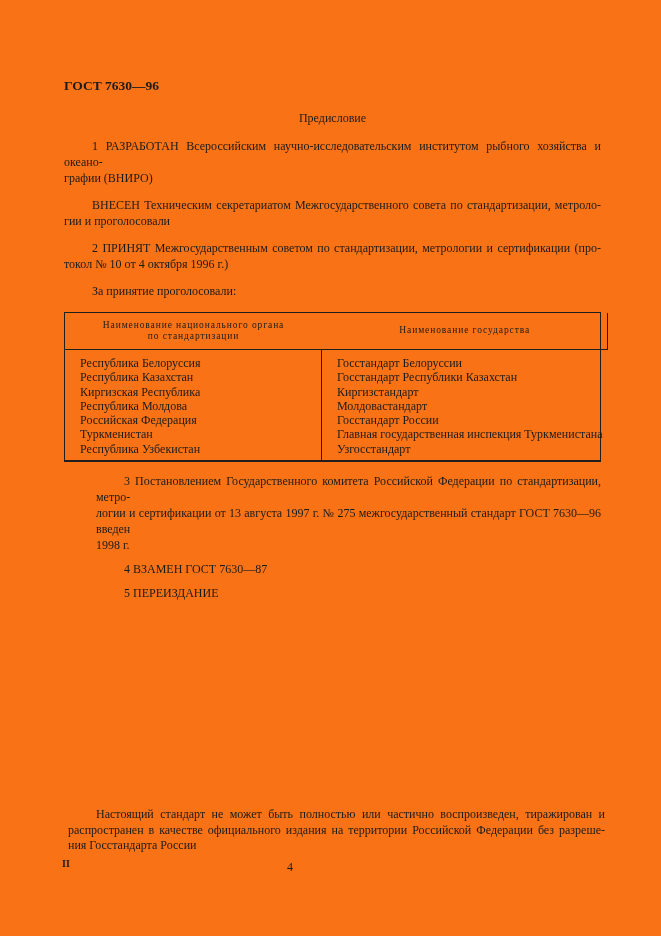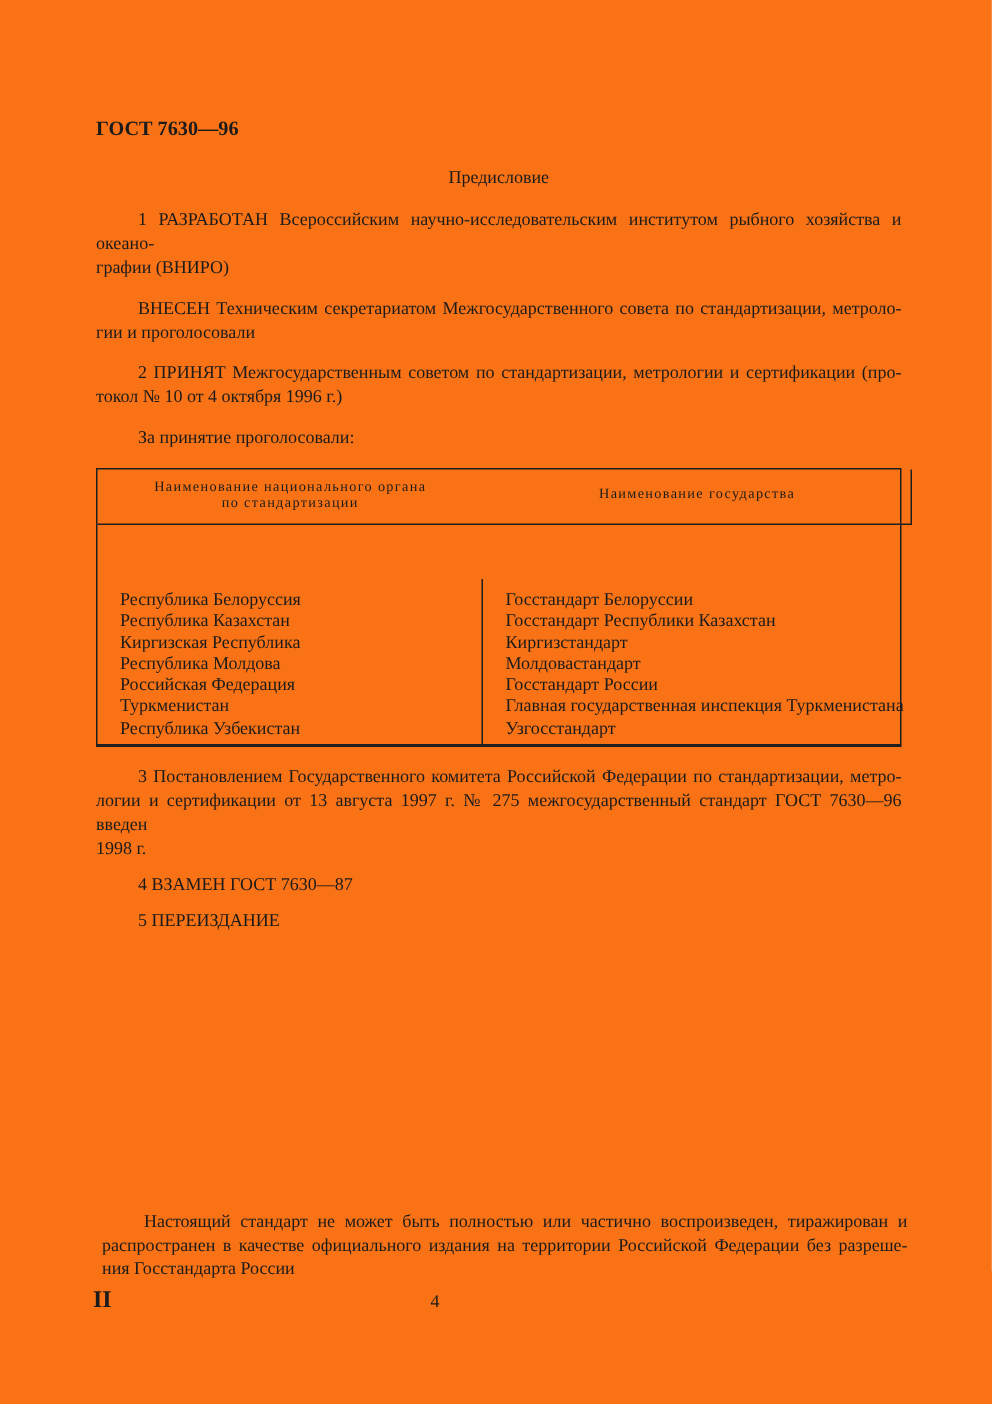--- a/index.html
+++ b/index.html
@@ -26,21 +26,21 @@
     line-height: 16px;
   }
   .section-title {
     margin-top: 16px;
     font-size: 12px;
     line-height: 16px;
     text-align: center;
   }
   .clauses .clause { margin-top: 11px; }
   .clauses .clause:first-child { margin-top: 12px; }
-  .clauses-after .clause { margin-top: 8px; }
+  .clauses-after .clause { margin-top: 8px; margin-left: 32px; }
   .clauses-after .clause:first-child { margin-top: 11px; }
   .line {
     font-size: 12px;
     line-height: 16px;
     text-align: justify;
     text-align-last: justify;
   }
   .line.first { text-indent: 28px; }
   .line.last { text-align: right; text-align-last: left; }
   .vote-table {
@@ -57,38 +57,38 @@
     align-items: center;
     justify-content: center;
     font-size: 9.5px;
     letter-spacing: 0.9px;
     line-height: 11.5px;
     text-align: center;
     border-bottom: 1px solid #1f1f1f;
     padding: 0 8px;
   }
   .th.col1, .td.col1 { border-right: 1px solid #1f1f1f; }
-  .td { padding: 6px 6px 4px 15px; margin-top: 36px; }
+  .td { padding: 6px 6px 4px 15px; }
   .cell-line {
     font-size: 12px;
     line-height: 14.3px;
     white-space: nowrap;
   }
   .footnote {
     position: absolute;
     left: 68px;
     top: 807px;
     width: 537px;
   }
   .footnote .line { line-height: 15.5px; }
   .footer-roman {
     position: absolute;
     left: 62px;
     top: 858px;
-    font-size: 16px;
+    font-size: 10px;
     font-weight: bold;
   }
   .footer-page {
     position: absolute;
     left: 287px;
     top: 860px;
     font-size: 12px;
   }
 </style>
 </head>

